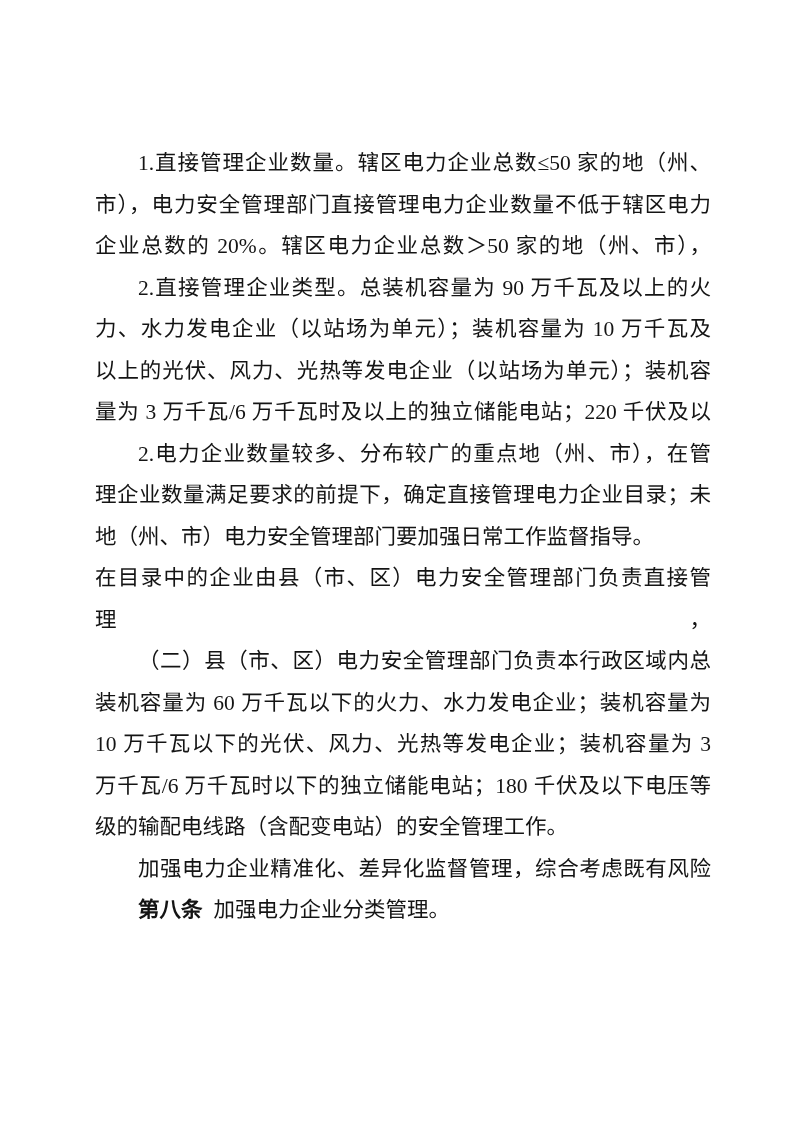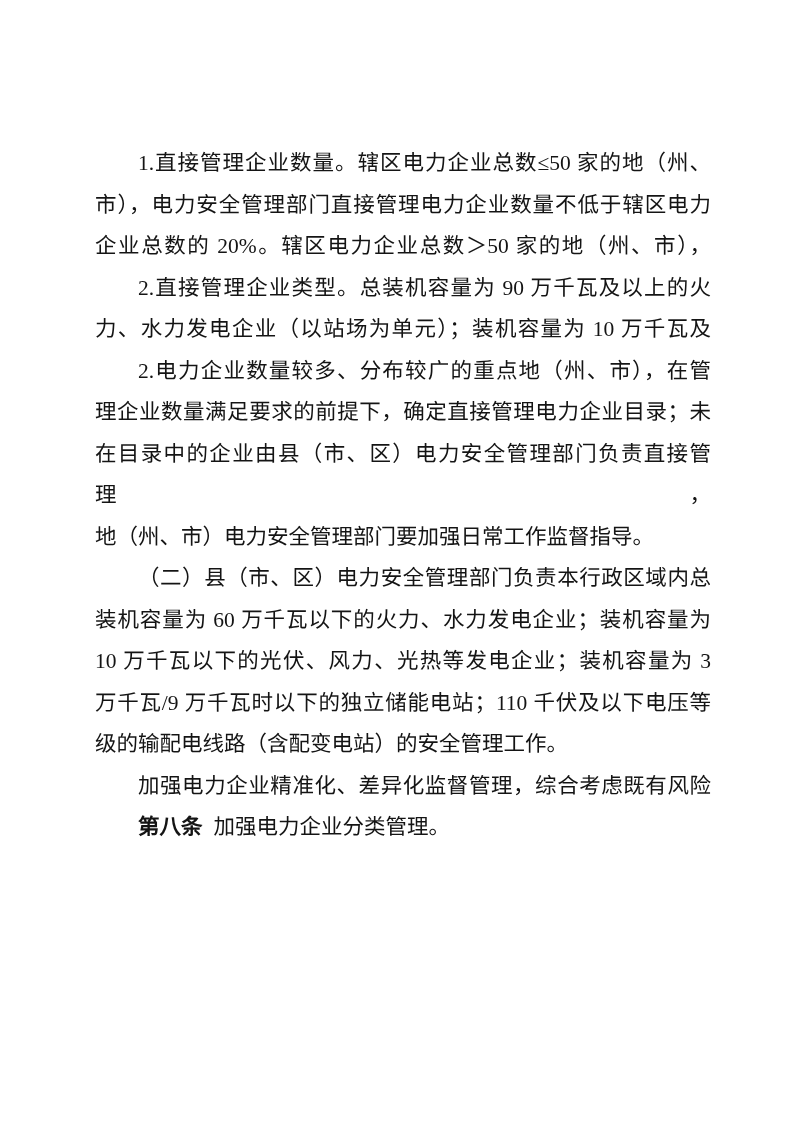--- a/index.html
+++ b/index.html
@@ -39,34 +39,36 @@
 
     <p class="para">
       <span class="line indent">1.直接管理企业数量。辖区电力企业总数≤50 家的地（州、</span>
       <span class="line">市），电力安全管理部门直接管理电力企业数量不低于辖区电力</span>
       <span class="line">企业总数的 20%。辖区电力企业总数＞50 家的地（州、市），</span>
     </p>
 
     <p class="para">
       <span class="line indent">2.直接管理企业类型。总装机容量为 90 万千瓦及以上的火</span>
       <span class="line">力、水力发电企业（以站场为单元）；装机容量为 10 万千瓦及</span>
+      <span class="line">以上的光伏、风力、光热等发电企业（以站场为单元）；装机容</span>
+      <span class="line">量为 3 万千瓦/6 万千瓦时及以上的独立储能电站；220 千伏及以</span>
     </p>
 
     <p class="para">
       <span class="line indent">2.电力企业数量较多、分布较广的重点地（州、市），在管</span>
       <span class="line">理企业数量满足要求的前提下，确定直接管理电力企业目录；未</span>
+      <span class="line final">地（州、市）电力安全管理部门要加强日常工作监督指导。</span>
       <span class="line">在目录中的企业由县（市、区）电力安全管理部门负责直接管理，</span>
-      <span class="line final">地（州、市）电力安全管理部门要加强日常工作监督指导。</span>
     </p>
 
     <p class="para">
       <span class="line indent">（二）县（市、区）电力安全管理部门负责本行政区域内总</span>
       <span class="line">装机容量为 60 万千瓦以下的火力、水力发电企业；装机容量为</span>
       <span class="line">10 万千瓦以下的光伏、风力、光热等发电企业；装机容量为 3</span>
-      <span class="line">万千瓦/9 万千瓦时以下的独立储能电站；110 千伏及以下电压等</span>
+      <span class="line">万千瓦/6 万千瓦时以下的独立储能电站；180 千伏及以下电压等</span>
       <span class="line final">级的输配电线路（含配变电站）的安全管理工作。</span>
     </p>
 
     <p class="para">
       <span class="line indent">加强电力企业精准化、差异化监督管理，综合考虑既有风险</span>
     </p>
 
     <p class="para">
       <span class="line indent final"><b class="heading-num">第八条</b><span>加强电力企业分类管理。</span></span>
     </p>

